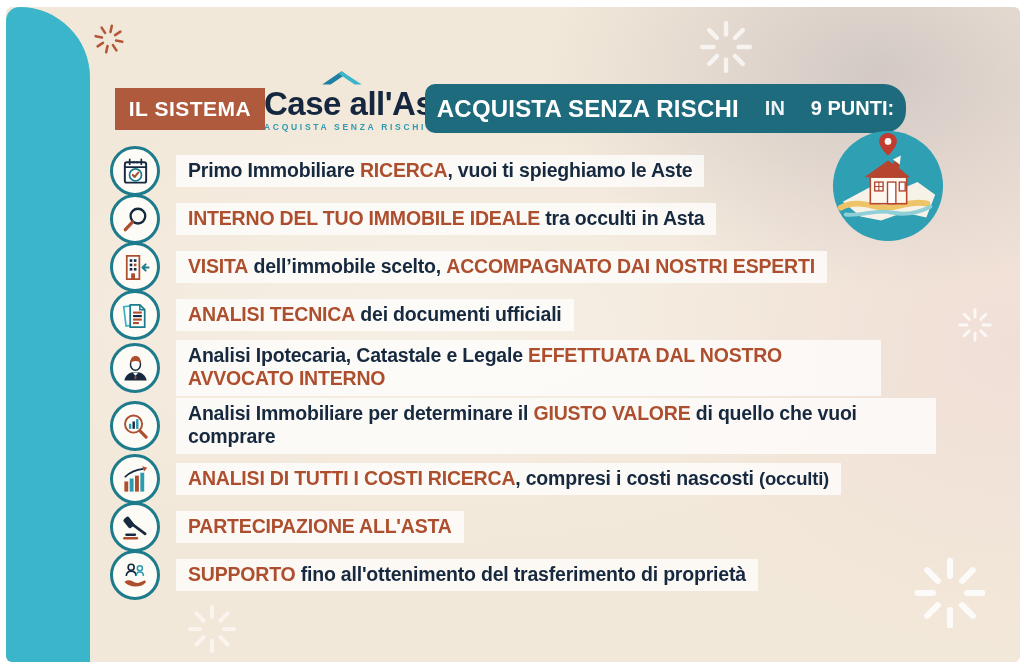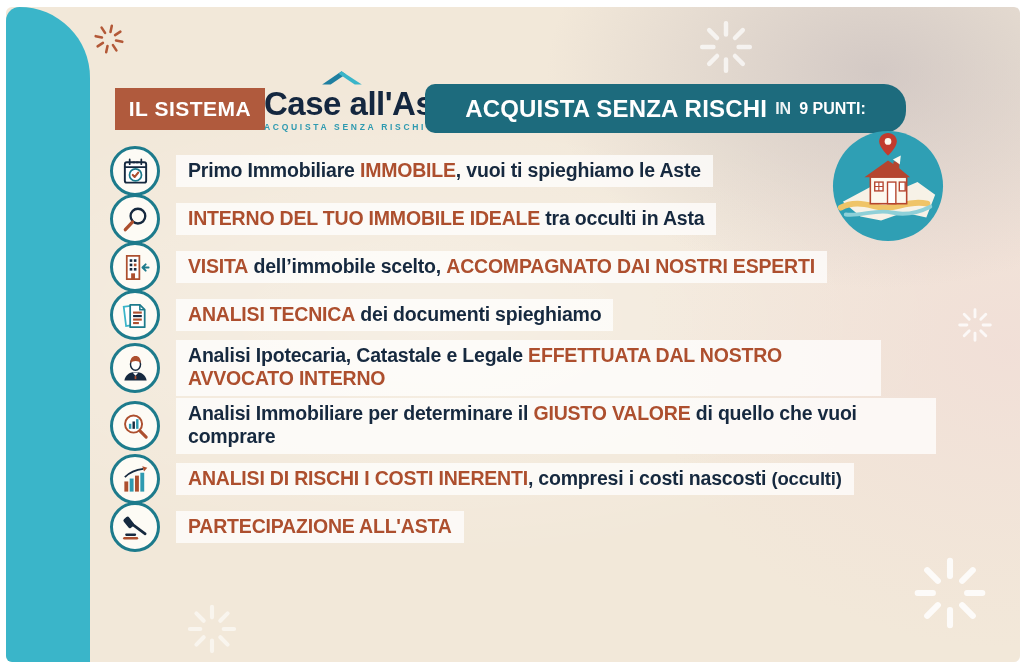--- a/index.html
+++ b/index.html
@@ -17,22 +17,22 @@
   
   .system-box{position:absolute;left:109px;top:81px;width:150px;height:42px;background:#b05a3d;
     color:#fff;display:flex;align-items:center;justify-content:center;font-weight:800;font-size:21px;letter-spacing:.5px}
   .logo{position:absolute;left:258px;top:62px;width:156px;text-align:center;line-height:1}
   .logo-roof{display:block;margin:0 auto 1px}
   .logo-name{font-size:33px;font-weight:800;color:#14273f;letter-spacing:-.5px;white-space:nowrap}
   .logo-tagline{font-size:8.5px;color:#2e9ab0;font-weight:700;letter-spacing:2.7px;margin-top:3px;white-space:nowrap}
   .banner{position:absolute;left:419px;top:77px;width:481px;height:49px;background:#1d6b7d;
     border-radius:10px 22px 22px 10px;display:flex;align-items:center;justify-content:center;gap:7px;color:#fff;white-space:nowrap}
   .banner-main{font-size:24px;font-weight:800;letter-spacing:.2px}
-  .banner-in{font-size:16px;font-weight:600;opacity:.92;margin:0 1px}
-  .banner-points{font-size:16px;font-weight:800}
+  .banner-in{font-size:20px;font-weight:600;opacity:.92;margin:0 19px}
+  .banner-points{font-size:20px;font-weight:800}
   .map-illus{position:absolute;left:825px;top:122px;width:114px;height:114px}
   
   .points-list{position:absolute;left:104px;top:140px;width:860px;display:flex;flex-direction:column}
   .point-row{display:flex;align-items:center;gap:16px;height:48px}
   .point-row:nth-child(5),.point-row:nth-child(6){height:58px}
   .point-row:nth-child(5) .strip{max-width:705px}
   .point-row:nth-child(6) .strip{max-width:760px}
   .icon-circle{flex:0 0 50px;width:50px;height:50px;border-radius:50%;background:#fdfbf5;
     border:3px solid #1d7b8c;display:flex;align-items:center;justify-content:center}
   .icon-circle svg{width:31px;height:31px;display:block}
@@ -202,21 +202,21 @@
         </svg>
     </div>
 
     <div class="points-list" id="points-list">
   <div class="point-row">
     <div class="icon-circle">
       <svg viewBox="0 0 32 32">
               <use href="#sym-calendar-check-icon" xlink:href="#sym-calendar-check-icon"></use>
             </svg>
     </div>
-    <div class="strip"><span class="seg-normal">Primo Immobiliare </span><span class="seg-highlight">IMMOBILE</span><span class="seg-normal">, vuoi ti spieghiamo le Aste</span></div>
+    <div class="strip"><span class="seg-normal">Primo Immobiliare </span><span class="seg-highlight">RICERCA</span><span class="seg-normal">, vuoi ti spieghiamo le Aste</span></div>
   </div>
 
   <div class="point-row">
     <div class="icon-circle">
       <svg viewBox="0 0 32 32">
               <use href="#sym-search-icon" xlink:href="#sym-search-icon"></use>
             </svg>
     </div>
     <div class="strip"><span class="seg-highlight">INTERNO DEL TUO IMMOBILE IDEALE</span><span class="seg-normal"> tra occulti in Asta</span></div>
   </div>
@@ -229,21 +229,21 @@
     </div>
     <div class="strip"><span class="seg-highlight">VISITA</span><span class="seg-normal"> dell’immobile scelto, </span><span class="seg-highlight">ACCOMPAGNATO DAI NOSTRI ESPERTI</span></div>
   </div>
 
   <div class="point-row">
     <div class="icon-circle">
       <svg viewBox="0 0 32 32">
               <use href="#sym-document-icon" xlink:href="#sym-document-icon"></use>
             </svg>
     </div>
-    <div class="strip"><span class="seg-highlight">ANALISI TECNICA</span><span class="seg-normal"> dei documenti spieghiamo</span></div>
+    <div class="strip"><span class="seg-highlight">ANALISI TECNICA</span><span class="seg-normal"> dei documenti ufficiali</span></div>
   </div>
 
   <div class="point-row">
     <div class="icon-circle">
       <svg viewBox="0 0 32 32">
               <use href="#sym-lawyer-icon" xlink:href="#sym-lawyer-icon"></use>
             </svg>
     </div>
     <div class="strip"><span class="seg-normal">Analisi Ipotecaria, Catastale e Legale </span><span class="seg-highlight">EFFETTUATA DAL NOSTRO AVVOCATO INTERNO</span></div>
   </div>
@@ -256,27 +256,35 @@
     </div>
     <div class="strip"><span class="seg-normal">Analisi Immobiliare per determinare il </span><span class="seg-highlight">GIUSTO VALORE</span><span class="seg-normal"> di quello che vuoi comprare</span></div>
   </div>
 
   <div class="point-row">
     <div class="icon-circle">
       <svg viewBox="0 0 32 32">
               <use href="#sym-costs-chart-icon" xlink:href="#sym-costs-chart-icon"></use>
             </svg>
     </div>
-    <div class="strip"><span class="seg-highlight">ANALISI DI RISCHI I COSTI INERENTI</span><span class="seg-normal">, compresi i costi nascosti </span><span class="seg-light">(occulti)</span></div>
+    <div class="strip"><span class="seg-highlight">ANALISI DI TUTTI I COSTI RICERCA</span><span class="seg-normal">, compresi i costi nascosti </span><span class="seg-light">(occulti)</span></div>
   </div>
 
   <div class="point-row">
     <div class="icon-circle">
       <svg viewBox="0 0 32 32">
               <use href="#sym-gavel-icon" xlink:href="#sym-gavel-icon"></use>
             </svg>
     </div>
     <div class="strip"><span class="seg-highlight">PARTECIPAZIONE ALL'ASTA</span></div>
   </div>
 
+  <div class="point-row">
+    <div class="icon-circle">
+      <svg viewBox="0 0 32 32">
+              <use href="#sym-support-hands-icon" xlink:href="#sym-support-hands-icon"></use>
+            </svg>
+    </div>
+    <div class="strip"><span class="seg-highlight">SUPPORTO</span><span class="seg-normal"> fino all'ottenimento del trasferimento di proprietà</span></div>
+  </div>
 </div>
   </div>
 </div>
 
 </body></html>

